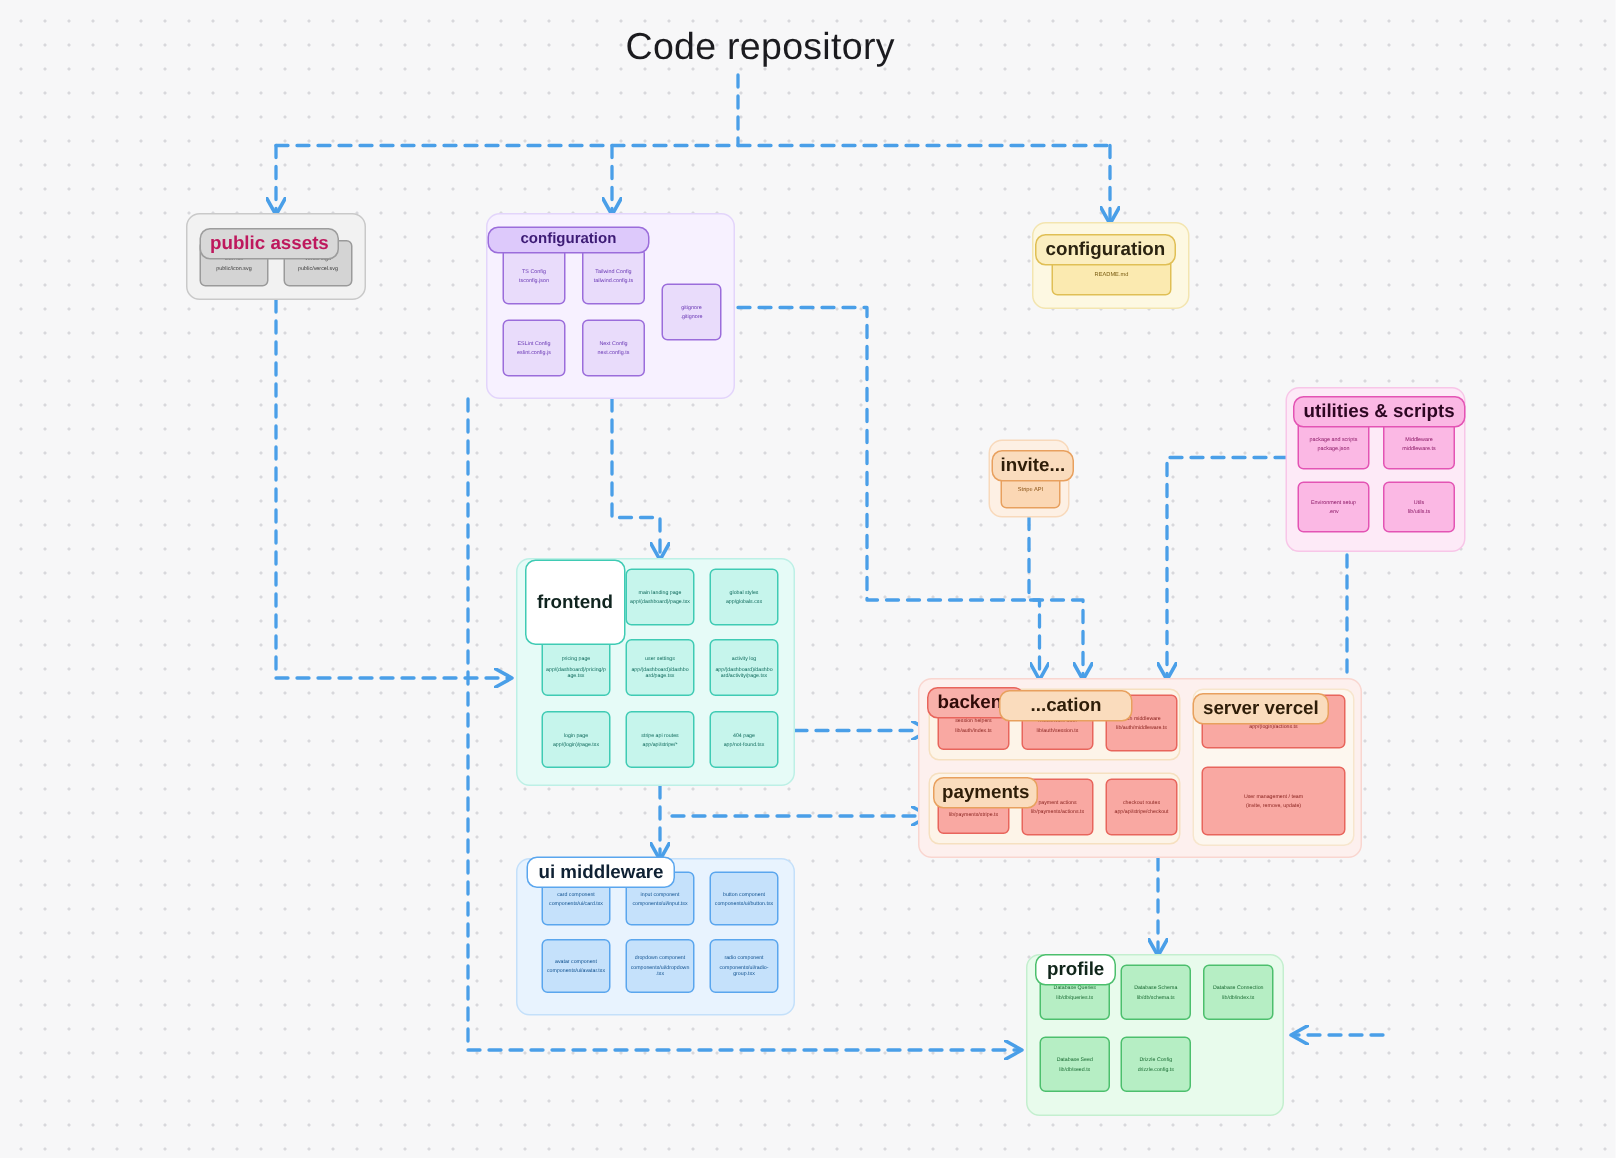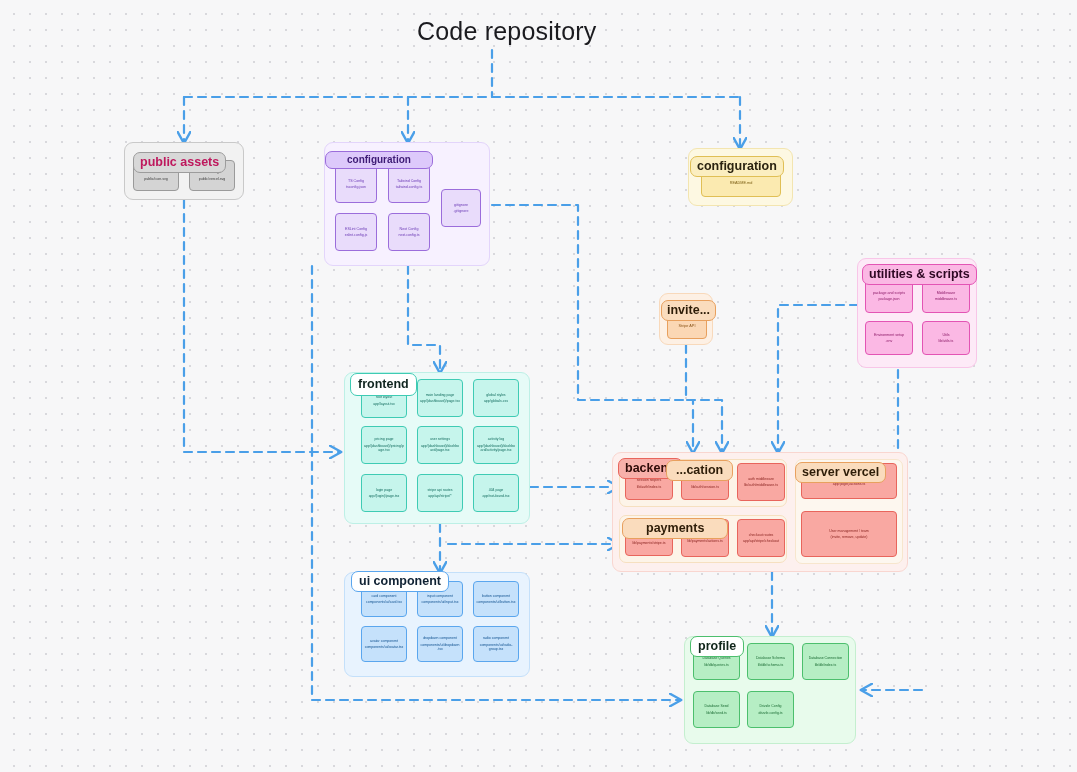--- a/index.html
+++ b/index.html
@@ -282,21 +282,21 @@
     </div>
     <div class="node" style="left:72px; top:101px; width:46px; height:38px; font-size:3.5px;">
       <span class="t1">stripe api routes</span>
       <span class="t2">app/api/stripe/*</span>
     </div>
     <div class="node" style="left:128px; top:101px; width:46px; height:38px; font-size:3.5px;">
       <span class="t1">404 page</span>
       <span class="t2">app/not-found.tsx</span>
     </div>
   </div>
-  <div class="group-label lbl-teal" style="left:350px; top:373px; font-size:12.5px; padding:4px 7px;">frontend</div>
+  <div class="group-label lbl-teal" style="left:350px; top:373px; font-size:12.5px; padding:21px 7px;">frontend</div>
 
   <div class="group g-blue" style="left:344px; top:572px; width:186px; height:105px;">
     <div class="node" style="left:16px; top:8px; width:46px; height:36px; font-size:3.5px;">
       <span class="t1">card component</span>
       <span class="t2">components/ui/card.tsx</span>
     </div>
     <div class="node" style="left:72px; top:8px; width:46px; height:36px; font-size:3.5px;">
       <span class="t1">input component</span>
       <span class="t2">components/ui/input.tsx</span>
     </div>
@@ -310,21 +310,21 @@
     </div>
     <div class="node" style="left:72px; top:53px; width:46px; height:36px; font-size:3.5px;">
       <span class="t1">dropdown component</span>
       <span class="t2">components/ui/dropdown.tsx</span>
     </div>
     <div class="node" style="left:128px; top:53px; width:46px; height:36px; font-size:3.5px;">
       <span class="t1">radio component</span>
       <span class="t2">components/ui/radio-group.tsx</span>
     </div>
   </div>
-  <div class="group-label lbl-blue" style="left:351px; top:571px; font-size:12.5px; padding:3px 7px;">ui component</div>
+  <div class="group-label lbl-blue" style="left:351px; top:571px; font-size:12.5px; padding:3px 7px;">ui middleware</div>
 
   <div class="group g-red" style="left:612px; top:452px; width:296px; height:120px;">
 
     <div class="subgroup sg-auth" style="left:6px; top:6px; width:168px; height:48px;"></div>
     <div class="node" style="left:12px; top:14px; width:48px; height:33px; font-size:3.5px;">
       <span class="t1">session helpers</span>
       <span class="t2">lib/auth/index.ts</span>
     </div>
     <div class="node" style="left:68px; top:14px; width:48px; height:33px; font-size:3.5px;">
       <span class="t1">middleware auth</span>
@@ -353,22 +353,22 @@
     <div class="node" style="left:188px; top:10px; width:96px; height:36px; font-size:3.5px;">
       <span class="t1">login, register, invite, profile</span>
       <span class="t2">app/(login)/actions.ts</span>
     </div>
     <div class="node" style="left:188px; top:58px; width:96px; height:46px; font-size:3.5px;">
       <span class="t1">User management / team</span>
       <span class="t2">(invite, remove, update)</span>
     </div>
   </div>
   <div class="group-label lbl-red" style="left:618px; top:458px; font-size:12.5px; padding:3px 6px;">backend</div>
-  <div class="group-label lbl-orange" style="left:666px; top:460px; font-size:12.5px; padding:3px 9px;">...cation</div>
-  <div class="group-label lbl-orange" style="left:622px; top:518px; font-size:12.5px; padding:3px 23px;">payments</div>
+  <div class="group-label lbl-orange" style="left:666px; top:460px; font-size:12.5px; padding:3px 20px;">...cation</div>
+  <div class="group-label lbl-orange" style="left:622px; top:518px; font-size:12.5px; padding:3px 5px;">payments</div>
   <div class="group-label lbl-orange" style="left:795px; top:462px; font-size:12.5px; padding:3px 6px;">server vercel</div>
 
   <div class="group g-green" style="left:684px; top:636px; width:172px; height:108px;">
     <div class="node" style="left:8px; top:6px; width:47px; height:37px; font-size:3.5px;">
       <span class="t1">Database Queries</span>
       <span class="t2">lib/db/queries.ts</span>
     </div>
     <div class="node" style="left:62px; top:6px; width:47px; height:37px; font-size:3.5px;">
       <span class="t1">Database Schema</span>
       <span class="t2">lib/db/schema.ts</span>

